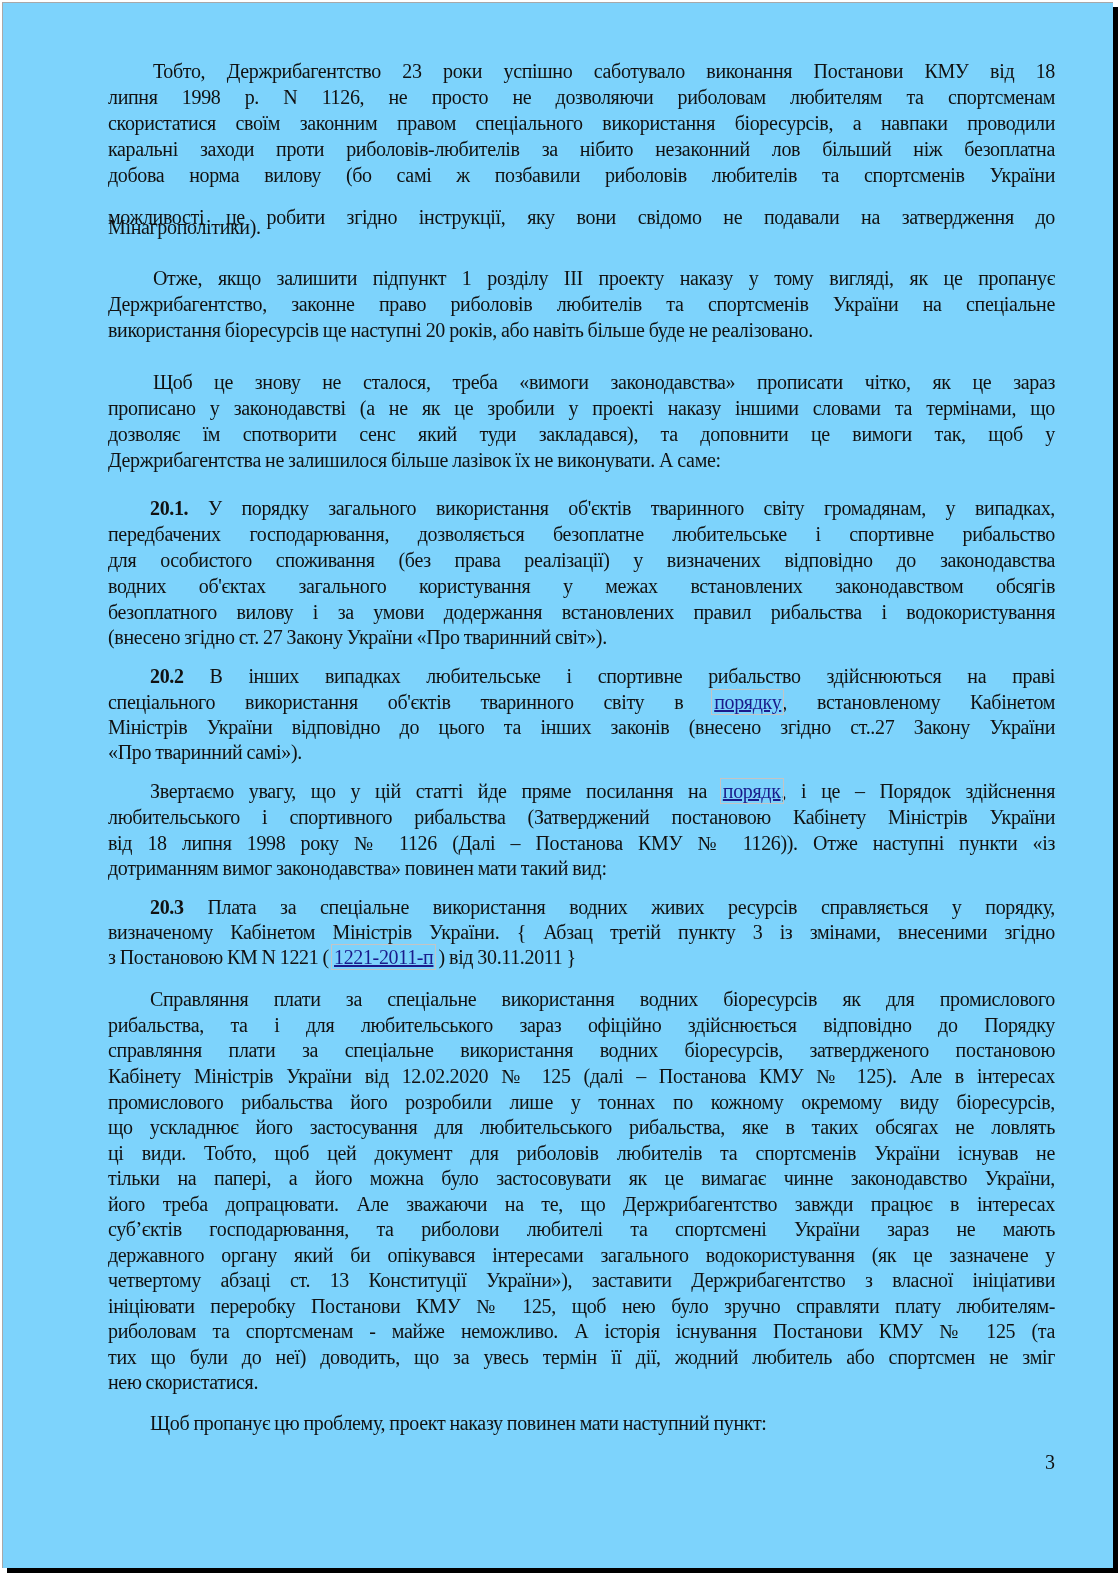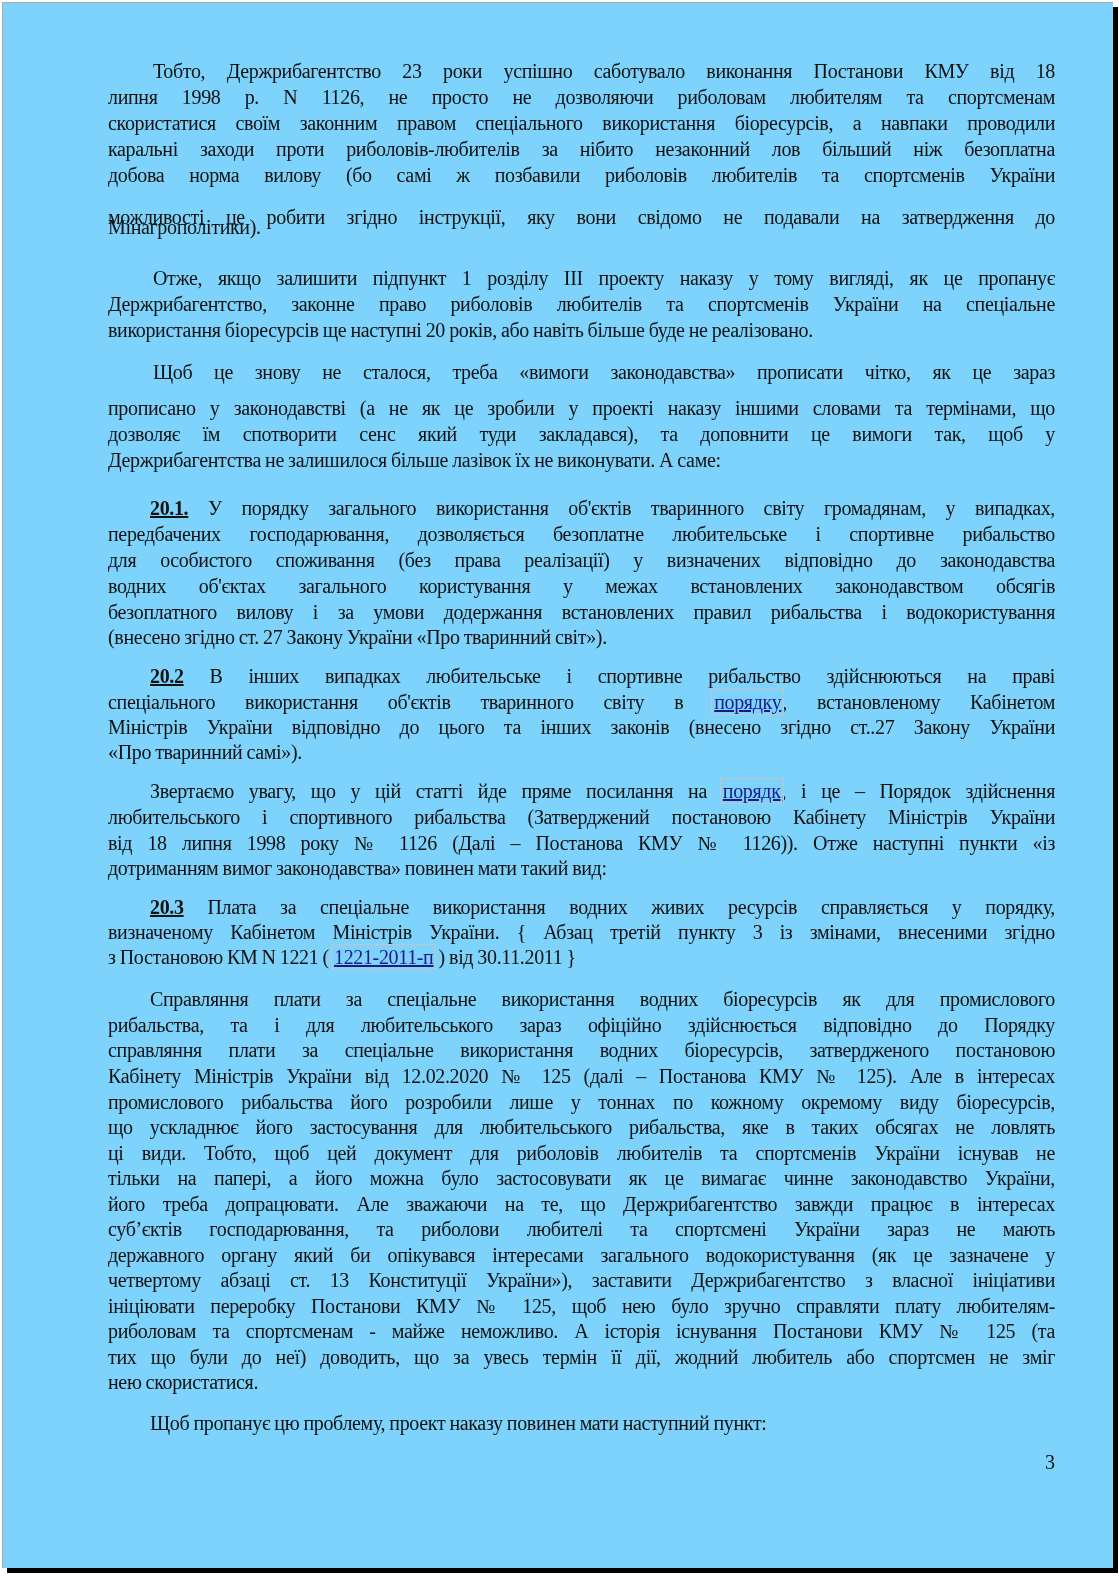--- a/index.html
+++ b/index.html
@@ -44,21 +44,21 @@
   }
   .line.indent {
     left: 150px;
     width: 902px;
   }
   .line.indent-num {
     left: 147px;
     width: 905px;
   }
   .it { }
-  .b { font-weight: bold; text-decoration: underline; }
+  .b { font-weight: bold; }
   .link {
     color: #1a1a8a;
     text-decoration: underline;
     outline: 1px solid #c4c4c4;
     outline-offset: 1px;
     padding: 0 1px;
     cursor: pointer;
   }
   .page-number {
     position: absolute;
@@ -85,21 +85,21 @@
     <div class="line last" style="top:211px">Мінагрополітики).</div>
   </div>
 
   <div>
     <div class="line indent" style="top:262px">Отже, якщо залишити підпункт 1 розділу ІІІ проекту наказу у тому вигляді, як це пропанує</div>
     <div class="line" style="top:288px">Держрибагентство, законне право риболовів любителів та спортсменів України на спеціальне</div>
     <div class="line last" style="top:314px">використання біоресурсів ще наступні 20 років, або навіть більше буде не реалізовано.</div>
   </div>
 
   <div>
-    <div class="line indent" style="top:356px">Щоб це знову не сталося, треба «вимоги законодавства» прописати чітко, як це зараз</div>
+    <div class="line indent" style="top:366px">Щоб це знову не сталося, треба «вимоги законодавства» прописати чітко, як це зараз</div>
     <div class="line" style="top:392px">прописано у законодавстві (а не як це зробили у проекті наказу  іншими словами та термінами, що</div>
     <div class="line" style="top:418px">дозволяє їм спотворити сенс який туди закладався), та доповнити це вимоги так, щоб у</div>
     <div class="line last" style="top:444px">Держрибагентства не залишилося більше лазівок їх не виконувати. А саме:</div>
   </div>
 
   <div>
     <div class="line indent-num" style="top:492px"><span class="b">20.1.</span><span class="it"> У порядку загального використання об'єктів тваринного світу громадянам, у випадках,</span></div>
     <div class="line it" style="top:518px">передбачених господарювання, дозволяється безоплатне любительське і спортивне рибальство</div>
     <div class="line it" style="top:544px">для особистого споживання (без права реалізації) у визначених відповідно до законодавства</div>
     <div class="line it" style="top:570px">водних об'єктах загального користування у межах встановлених законодавством обсягів</div>

